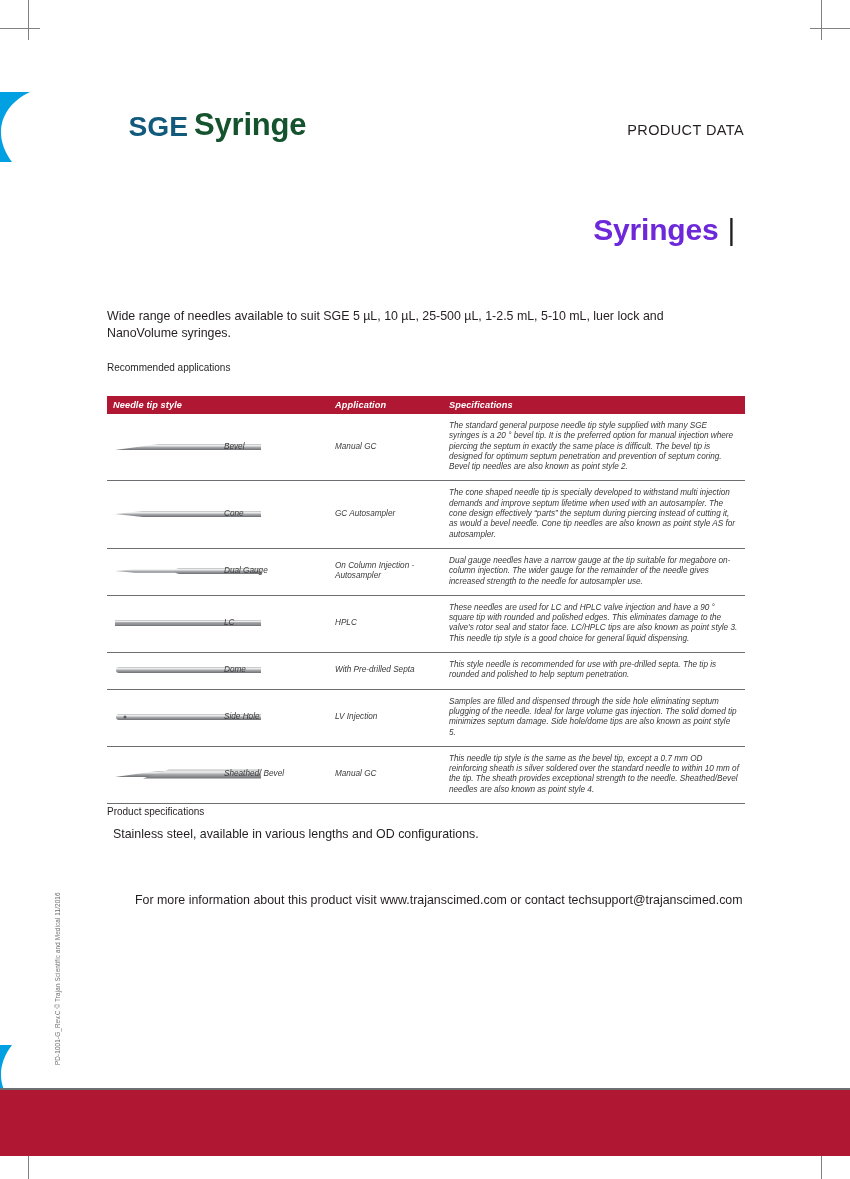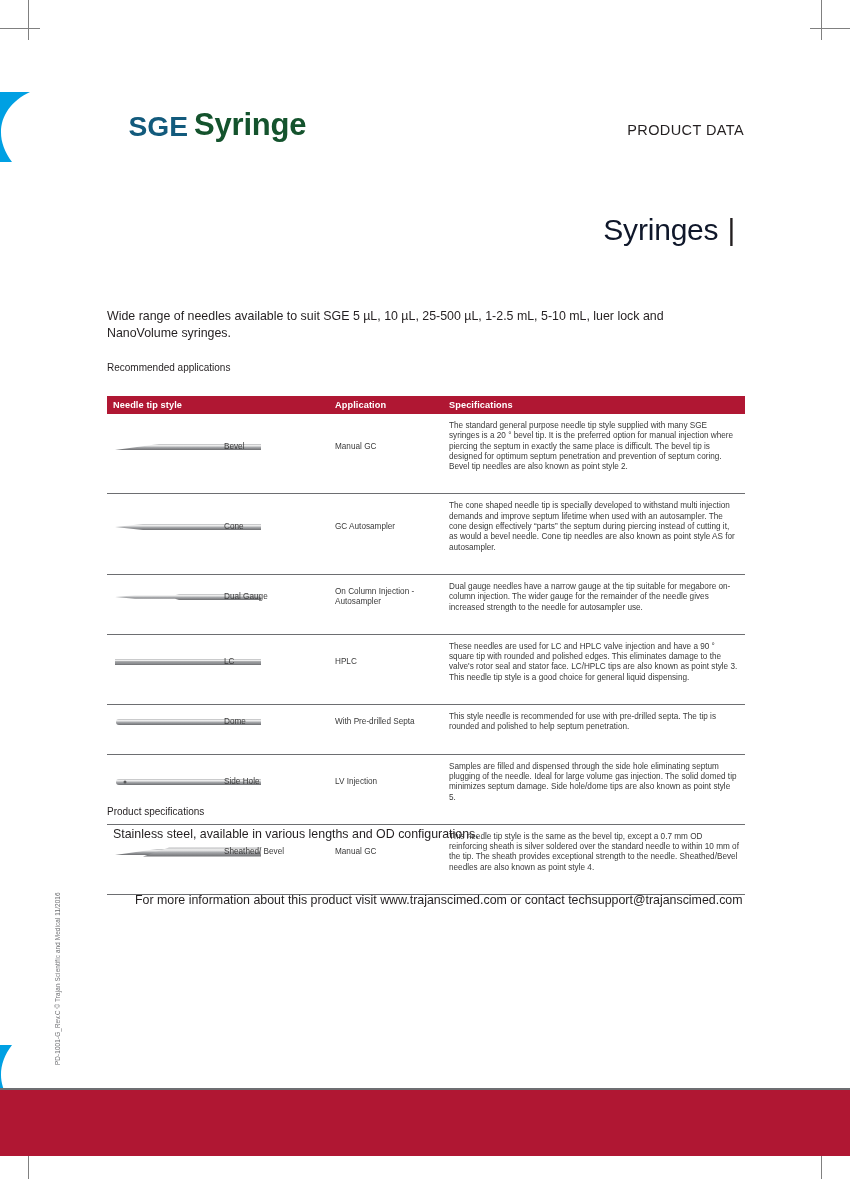--- a/index.html
+++ b/index.html
@@ -72,21 +72,21 @@
     position: absolute;
     right: 106px;
     top: 213px;
     display: flex;
     align-items: baseline;
     font-size: 30px;
     font-weight: normal;
     letter-spacing: -0.2px;
     white-space: nowrap;
   }
-  .title-main { color: #0f172a; }
+  .title-main { color: #6d28d9; font-weight: bold; }
   .title-sep {
     color: #231f20;
     margin: 0 9px 0 9px;
     font-weight: 300;
   }
   .title-accent { color: #b01733; }
 
   
   .intro {
     position: absolute;
@@ -106,41 +106,42 @@
     color: #231f20;
   }
   .sh-apps { top: 362px; }
 
   
   .table-wrap {
     position: absolute;
     left: 107px;
     top: 396px;
     width: 638px;
+    font-style: italic;
   }
   table.apps {
     width: 100%;
     border-collapse: collapse;
     table-layout: fixed;
   }
   table.apps thead th {
     background: #b01733;
     color: #ffffff;
     font-size: 9.2px;
     font-weight: bold;
     text-align: left;
     padding: 4px 6px 4px 6px;
     letter-spacing: 0.1px;
   }
   table.apps tbody td {
     font-size: 8.2px;
     line-height: 10.3px;
     color: #3a3a3a;
     vertical-align: middle;
-    padding: 7px 6px 21px 6px;
+    padding: 7px 6px 8px 6px;
     border-bottom: 1.4px solid #6d6e71;
   }
   table.apps tbody tr:last-child td {
     border-bottom: 1.4px solid #6d6e71;
   }
   td.c-pic { width: 152px; padding-left: 2px; padding-right: 0; }
   td.c-style { width: 56px; }
   td.c-app  { width: 102px; }
   td.c-spec { width: auto; padding-left: 8px; }
   th.h-style { width: 210px; }

